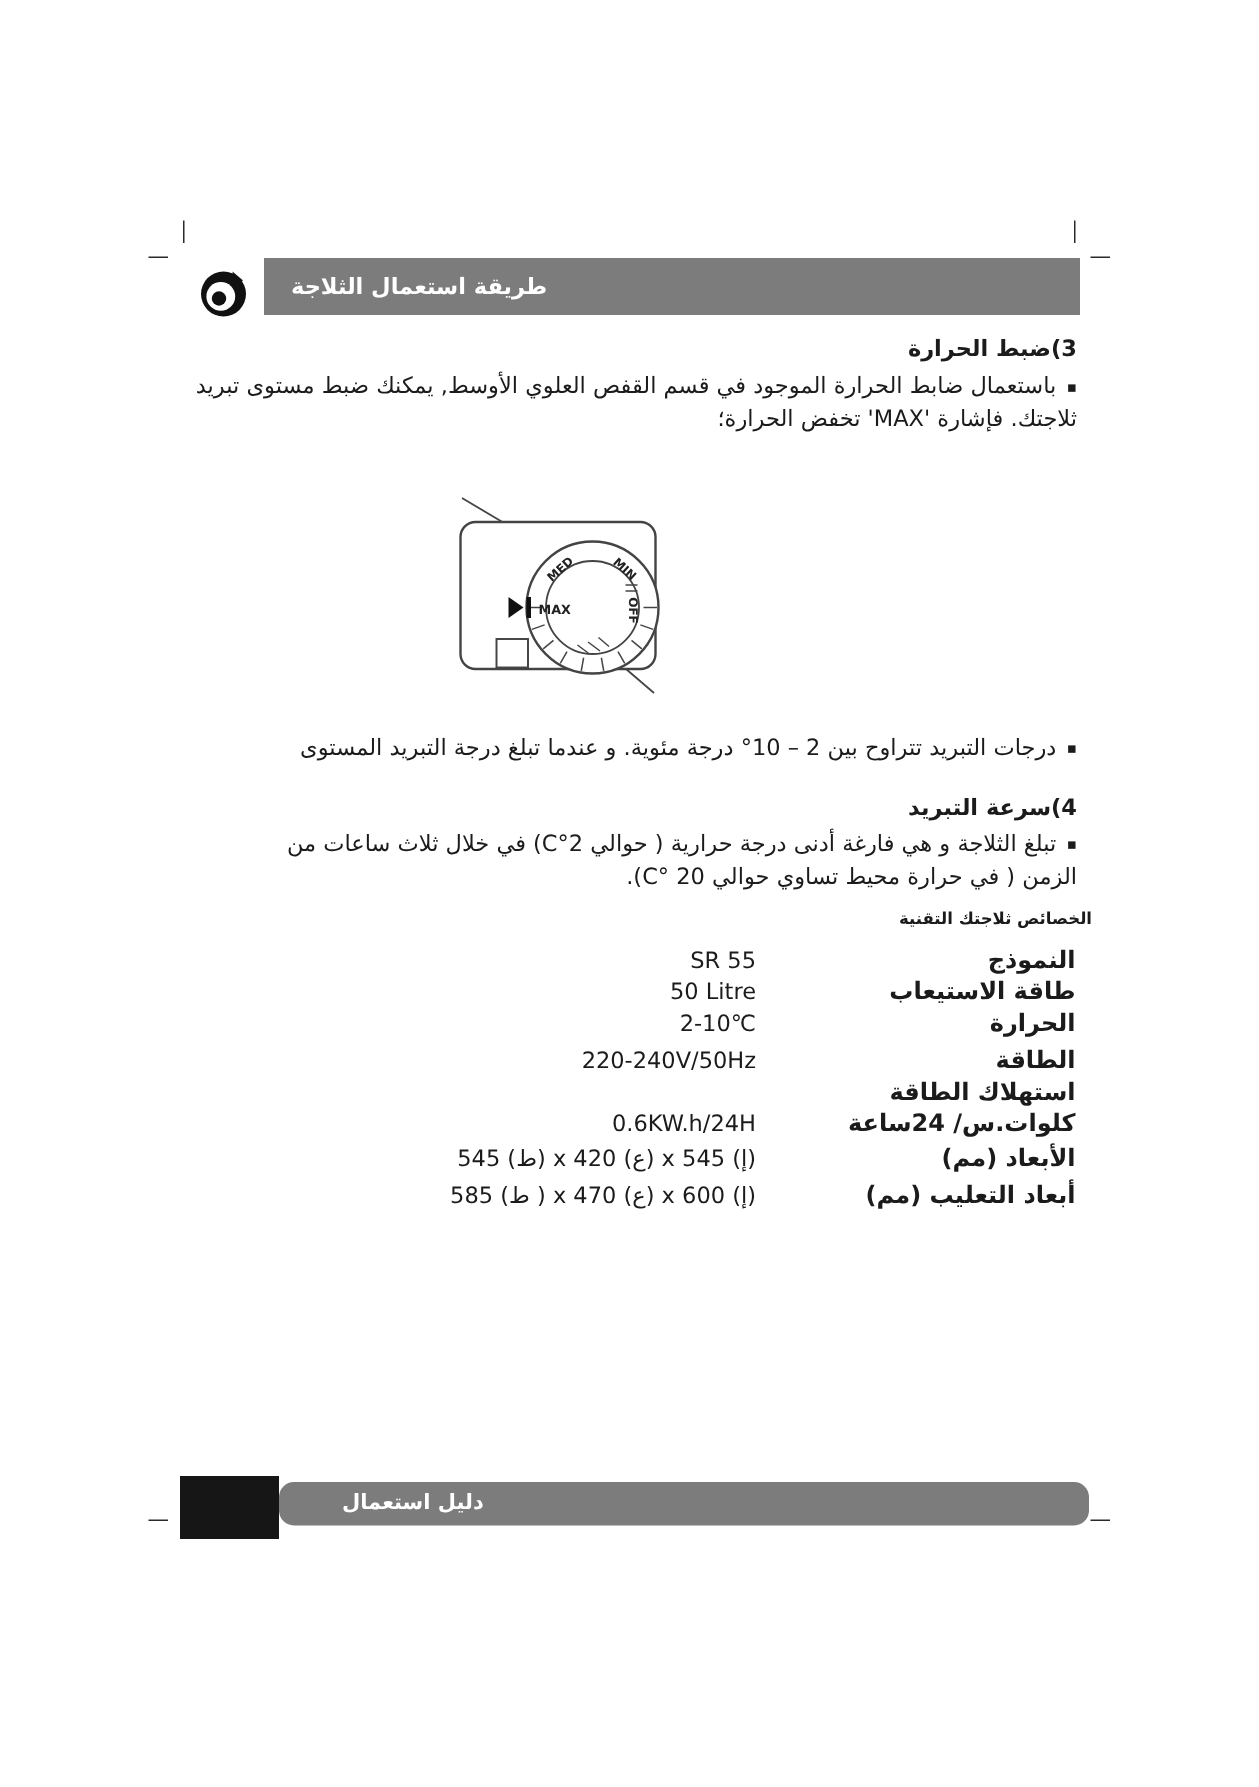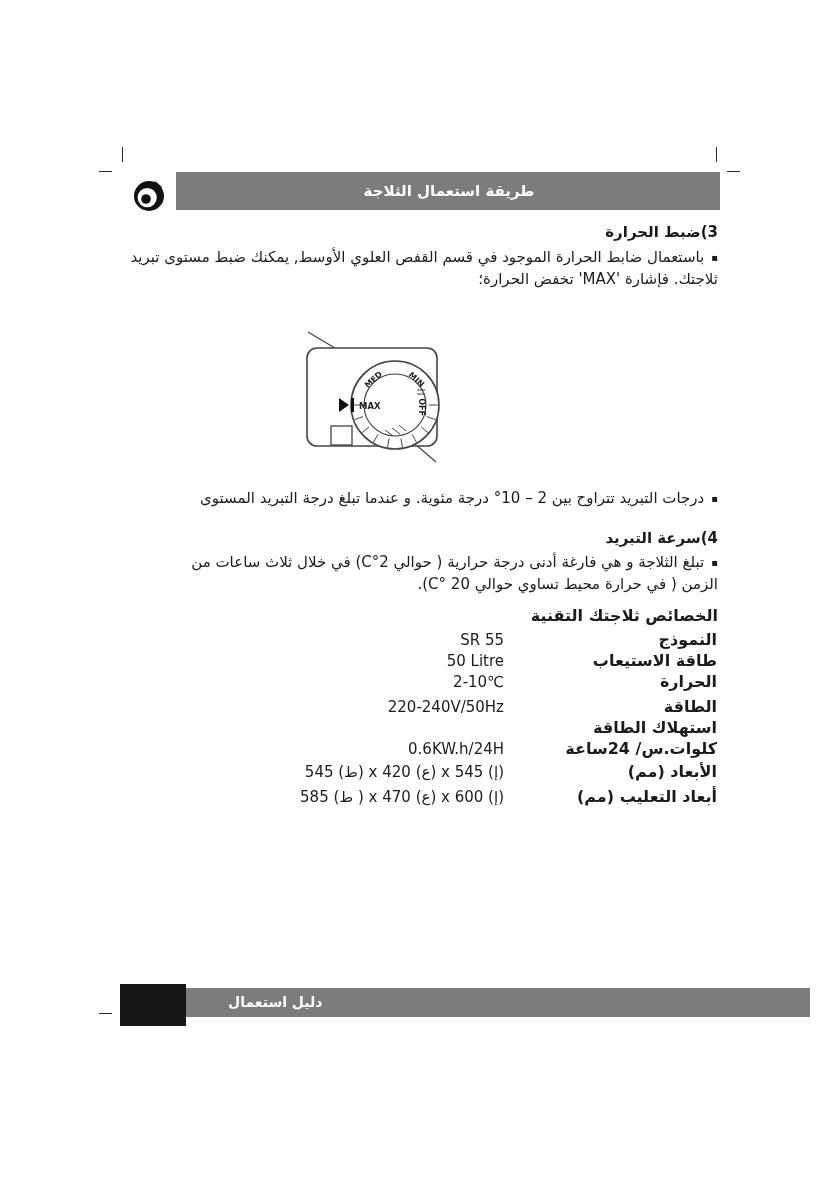--- a/index.html
+++ b/index.html
@@ -5,40 +5,40 @@
   html,body{margin:0;padding:0;background:#ffffff;}
   .page{
     position:relative;width:839px;height:1191px;background:#ffffff;overflow:hidden;
     font-family:"DejaVu Sans",sans-serif;color:#1b1b1b;
   }
   
   .mark{position:absolute;background:#2a2a2a;}
   
   .header-bar{
     position:absolute;left:176px;top:172px;width:544px;height:38px;
-    background:#7c7c7c;display:flex;align-items:center;justify-content:center;
+    background:#7c7c7c;display:flex;align-items:center;justify-content:flex-start;
   }
   .header-title{color:#ffffff;font-weight:bold;font-size:15px;padding-left:18px;padding-right:16px;direction:rtl;}
   .logo{position:absolute;left:131px;top:178px;width:36px;height:36px;}
   
   .rtl-line{position:absolute;direction:rtl;text-align:right;font-size:15px;line-height:22px;white-space:nowrap;}
   .heading{font-weight:bold;}
   .bullet{display:inline-block;font-size:10px;margin-left:7px;vertical-align:1px;}
   
   .diagram{position:absolute;left:295px;top:320px;width:155px;height:150px;}
   
   .specs{position:absolute;left:120px;top:630px;width:597px;}
-  .specs-heading{position:absolute;right:121px;top:606px;direction:rtl;font-weight:bold;font-size:16px;}
+  .specs-heading{position:absolute;right:111px;top:606px;direction:rtl;font-weight:bold;font-size:11px;}
   .spec-row{position:relative;height:21px;}
   .mt2{margin-top:2px;} .mt4{margin-top:4px;}
   .spec-label{position:absolute;right:0;top:0;direction:rtl;font-weight:bold;font-size:16px;white-space:nowrap;}
   .spec-value{position:absolute;right:213px;top:1px;direction:ltr;font-size:15px;white-space:nowrap;}
   
   .footer-black{position:absolute;left:120px;top:984px;width:66px;height:42px;background:#161616;}
-  .footer-bar{position:absolute;left:186px;top:988px;width:624px;height:29px;background:#7c7c7c;}
+  .footer-bar{position:absolute;left:186px;top:988px;width:540px;height:29px;background:#7c7c7c;border-radius:10px;}
   .footer-label{position:absolute;left:42px;top:0;line-height:29px;color:#ffffff;font-weight:bold;font-size:14px;direction:rtl;}
   svg text{font-family:"DejaVu Sans",sans-serif;}
 </style>
 </head>
 <body>
 
 <div class="page">
 
   <div class="mark" style="left:122px;top:147px;width:1px;height:15px;"></div>
   <div class="mark" style="left:99px;top:171px;width:13px;height:1px;"></div>

